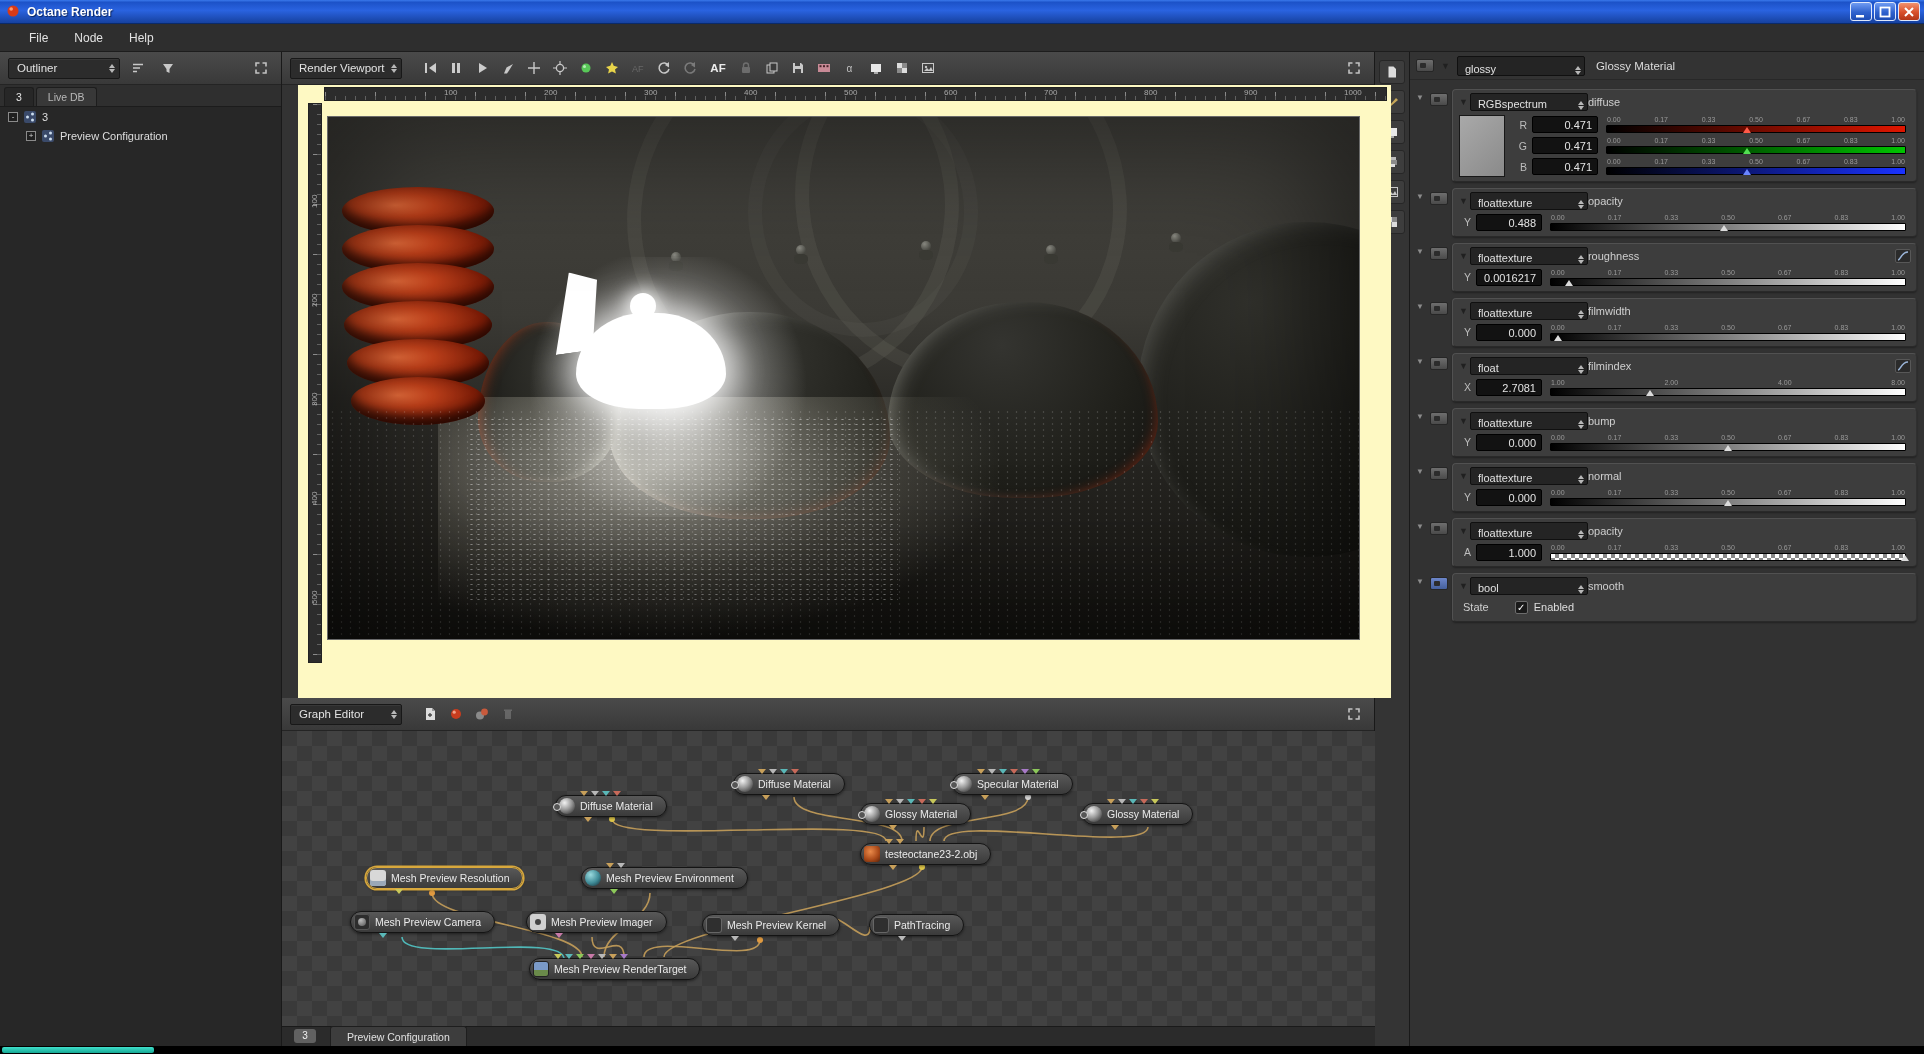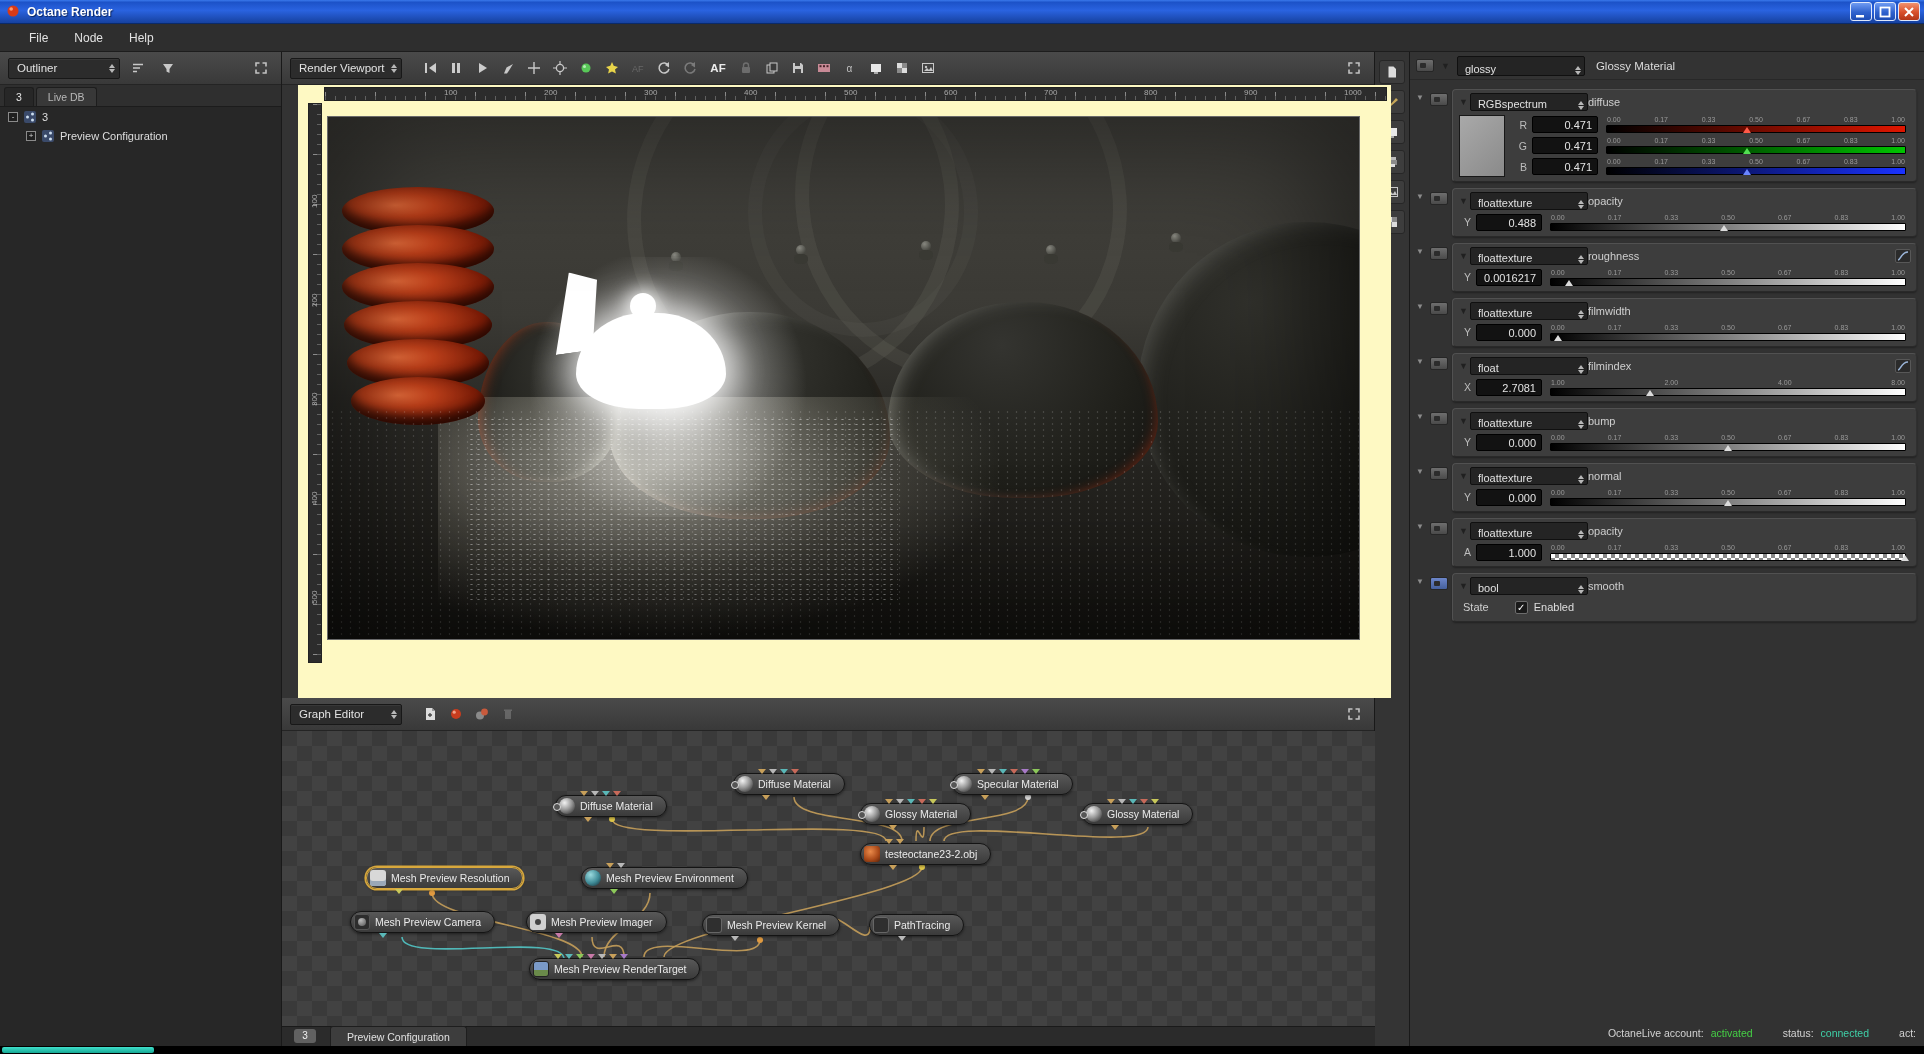--- a/index.html
+++ b/index.html
@@ -1090,27 +1090,18 @@
       </div>
       <div class="prow">
       <span class="statelbl">State</span>
       <span class="cb">✓</span>
       <span class="cblbl">Enabled</span>
     </div>
     </div>
   </div>
       </div>
 
-    <div class="acct">
-      <span>OctaneLive account:</span>
-      <span id="acct-val" style="color: rgb(69, 208, 69);">activated</span>
-      <span class="gap"></span>
-      <span>status:</span>
-      <span id="status-val" style="color: rgb(63, 208, 168);">connected</span>
-      <span class="gap"></span>
-      <span>act:</span>
-    </div>
   </div>
 </div>
 
 <div class="bottombar">
   <span class="tealchip"></span>
 </div>
 
 </body></html>

